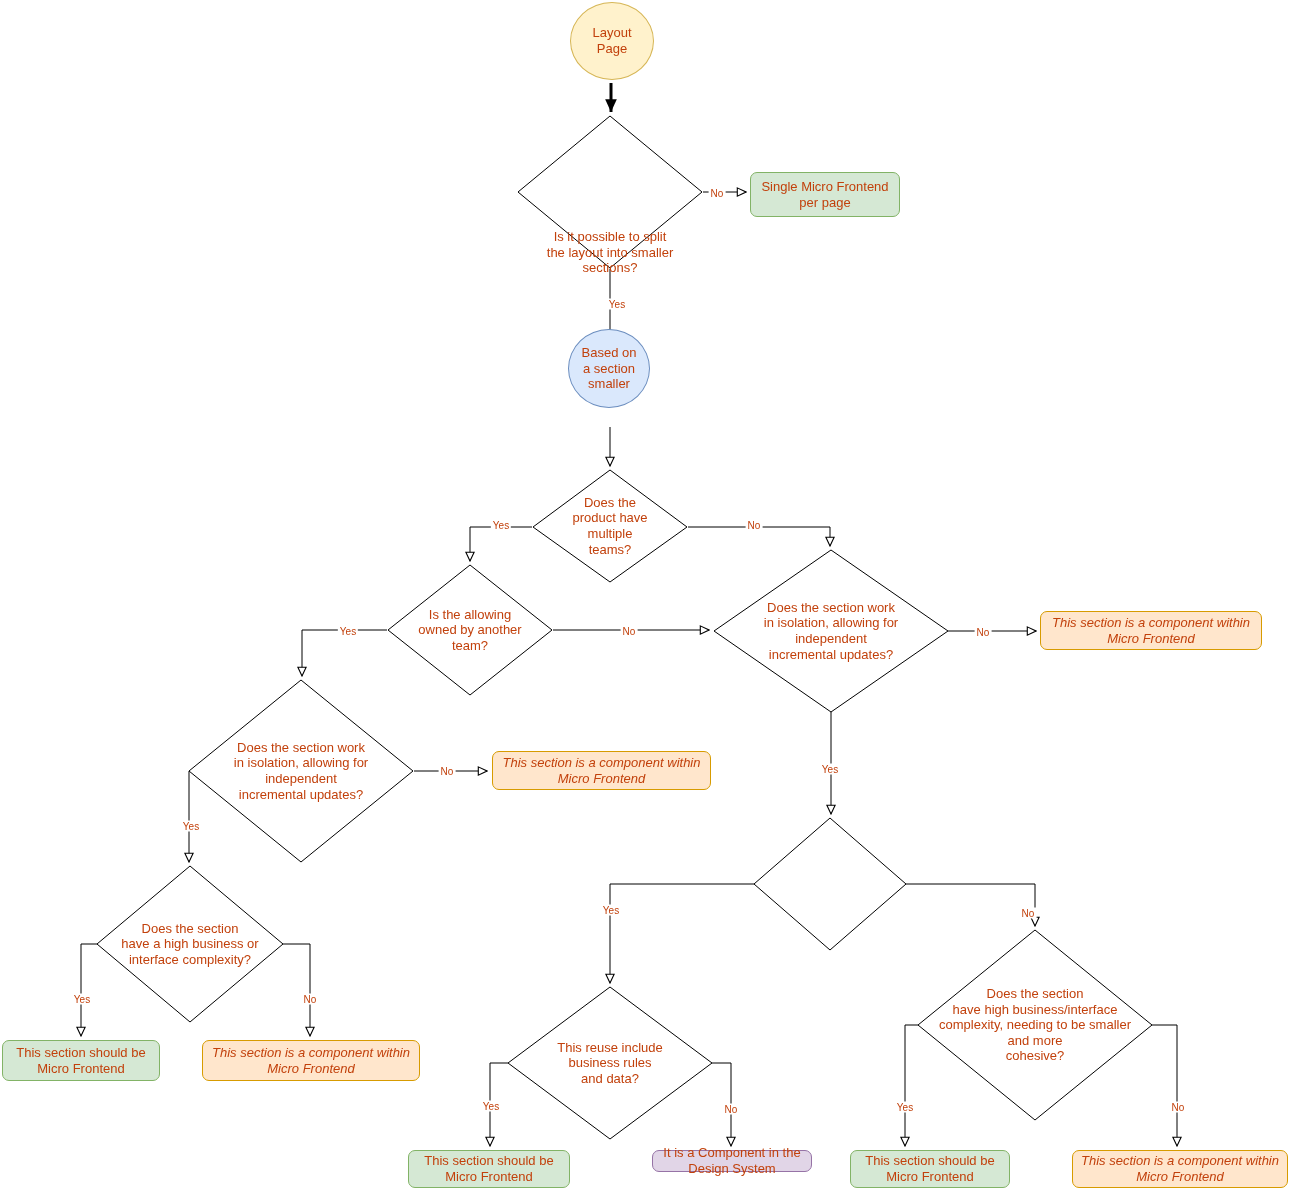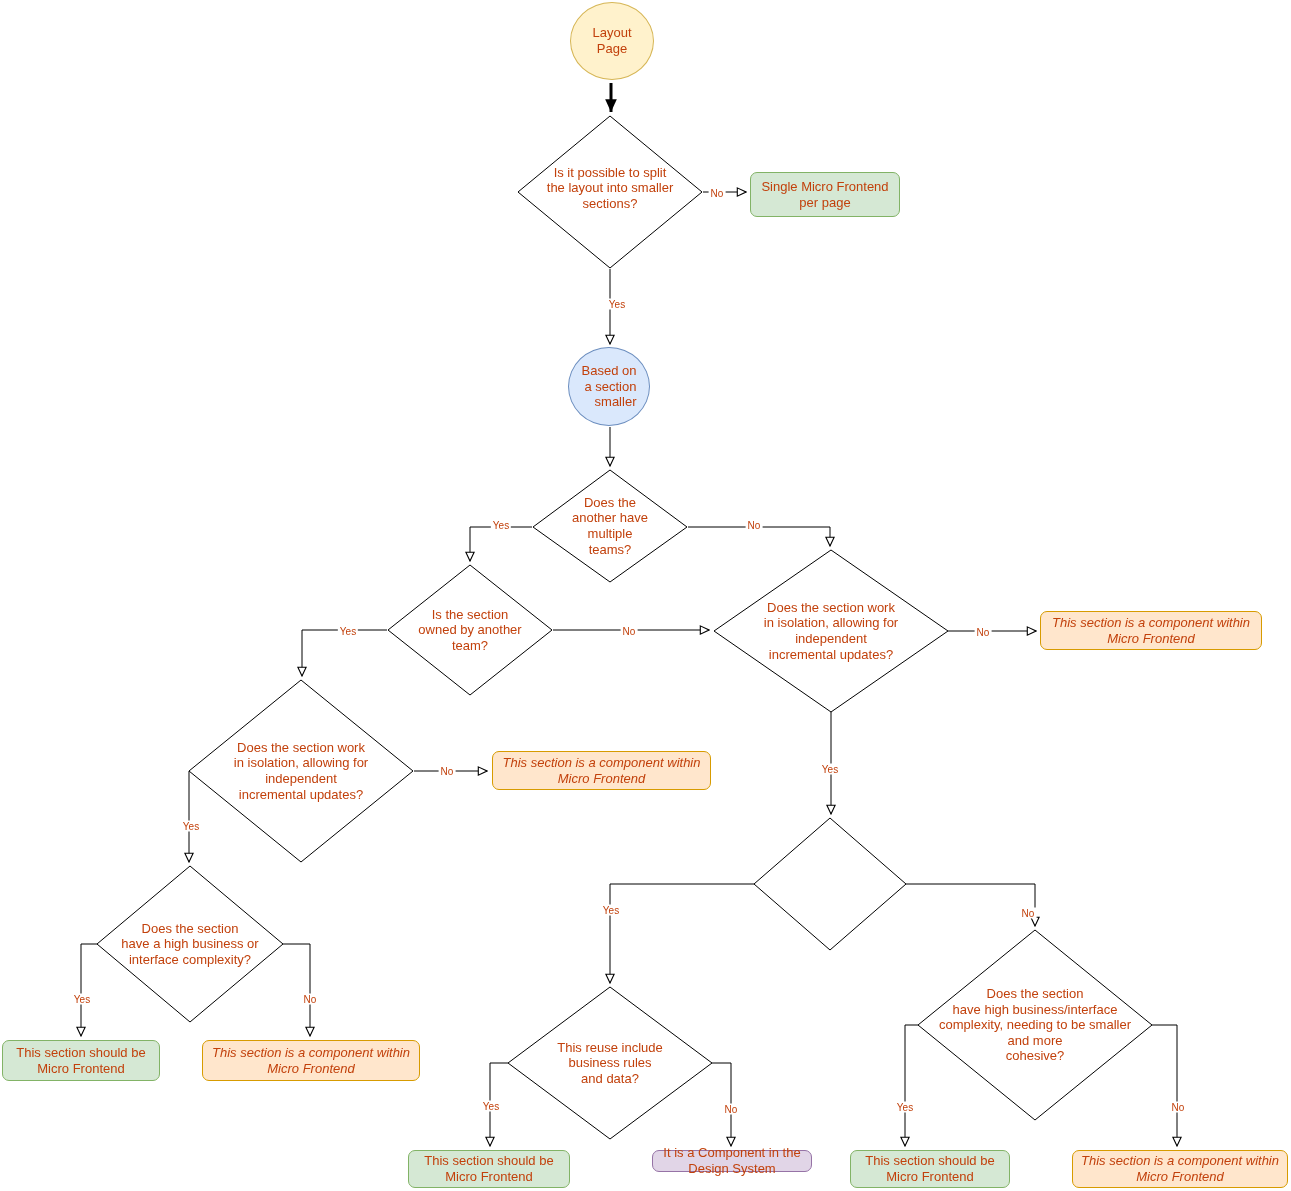--- a/index.html
+++ b/index.html
@@ -90,21 +90,21 @@
   <div class="node ellipse fill-yellow" style="left:570px;top:2px;width:84px;height:78px;">
     <span>Layout
 Page</span>
   </div>
 
   <div class="node box fill-green" style="left:750px;top:172px;width:150px;height:45px;">
     <span>Single Micro Frontend
 per page</span>
   </div>
 
-  <div class="node ellipse fill-blue" style="left:568px;top:347px;width:82px;height:79px;text-align:right;">
+  <div class="node ellipse fill-blue" style="left:568px;top:329px;width:82px;height:79px;">
     <span>Based on
 a section
 smaller</span>
   </div>
 
   <div class="node box fill-orange" style="left:1040px;top:611px;width:222px;height:39px;">
     <span>This section is a component within
 Micro Frontend</span>
   </div>
 
@@ -136,35 +136,35 @@
   <div class="node box fill-green" style="left:850px;top:1150px;width:160px;height:38px;">
     <span>This section should be
 Micro Frontend</span>
   </div>
 
   <div class="node box fill-orange" style="left:1072px;top:1150px;width:216px;height:38px;">
     <span>This section is a component within
 Micro Frontend</span>
   </div>
 
-  <div class="node dtext" style="left:518px;top:112px;width:184px;height:152px;">
+  <div class="node dtext" style="left:518px;top:124px;width:184px;height:152px;align-items:flex-end;">
     <span>Is it possible to split
 the layout into smaller
 sections?</span>
   </div>
 
   <div class="node dtext" style="left:533px;top:470px;width:154px;height:112px;">
     <span>Does the
-another have
+product have
 multiple
 teams?</span>
   </div>
 
   <div class="node dtext" style="left:388px;top:565px;width:164px;height:130px;">
-    <span>Is the section
+    <span>Is the allowing
 owned by another
 team?</span>
   </div>
 
   <div class="node dtext" style="left:714px;top:550px;width:234px;height:162px;">
     <span>Does the section work
 in isolation, allowing for
 independent
 incremental updates?</span>
   </div>

